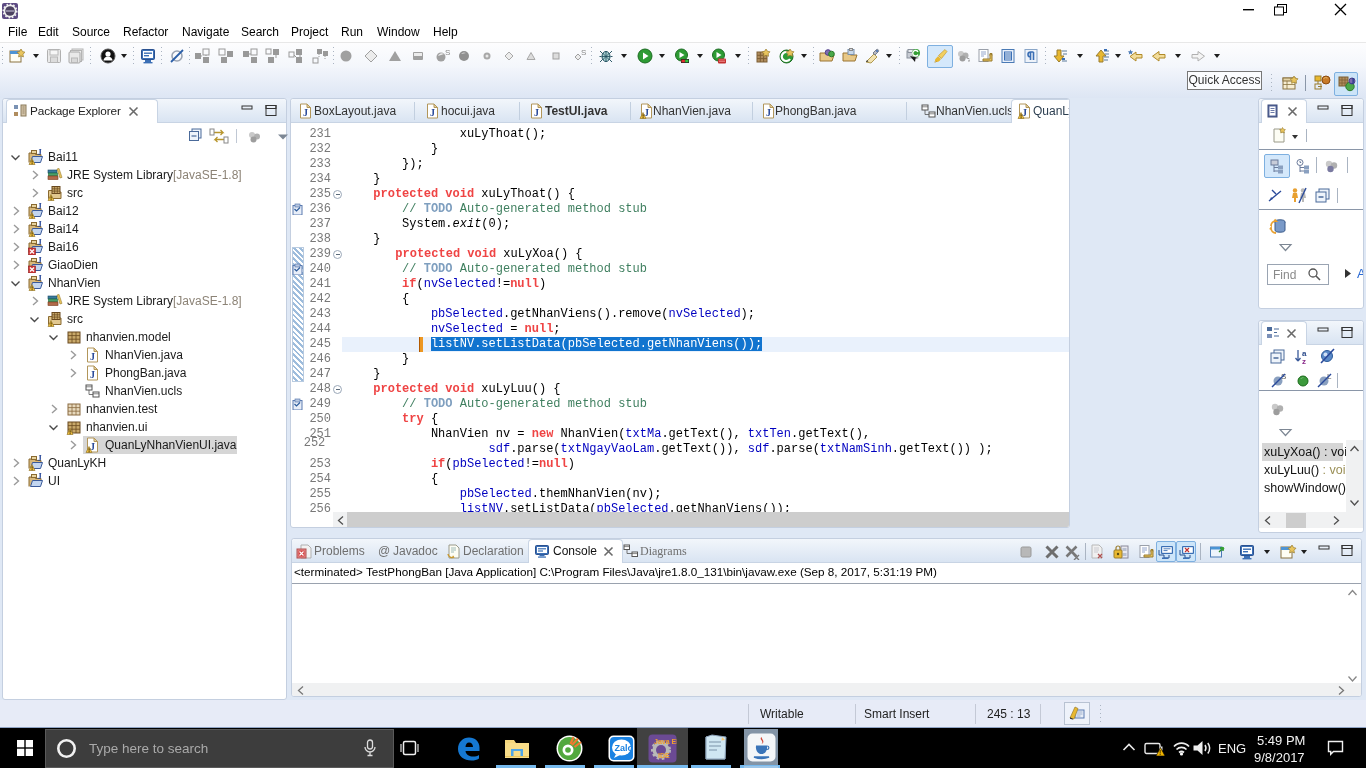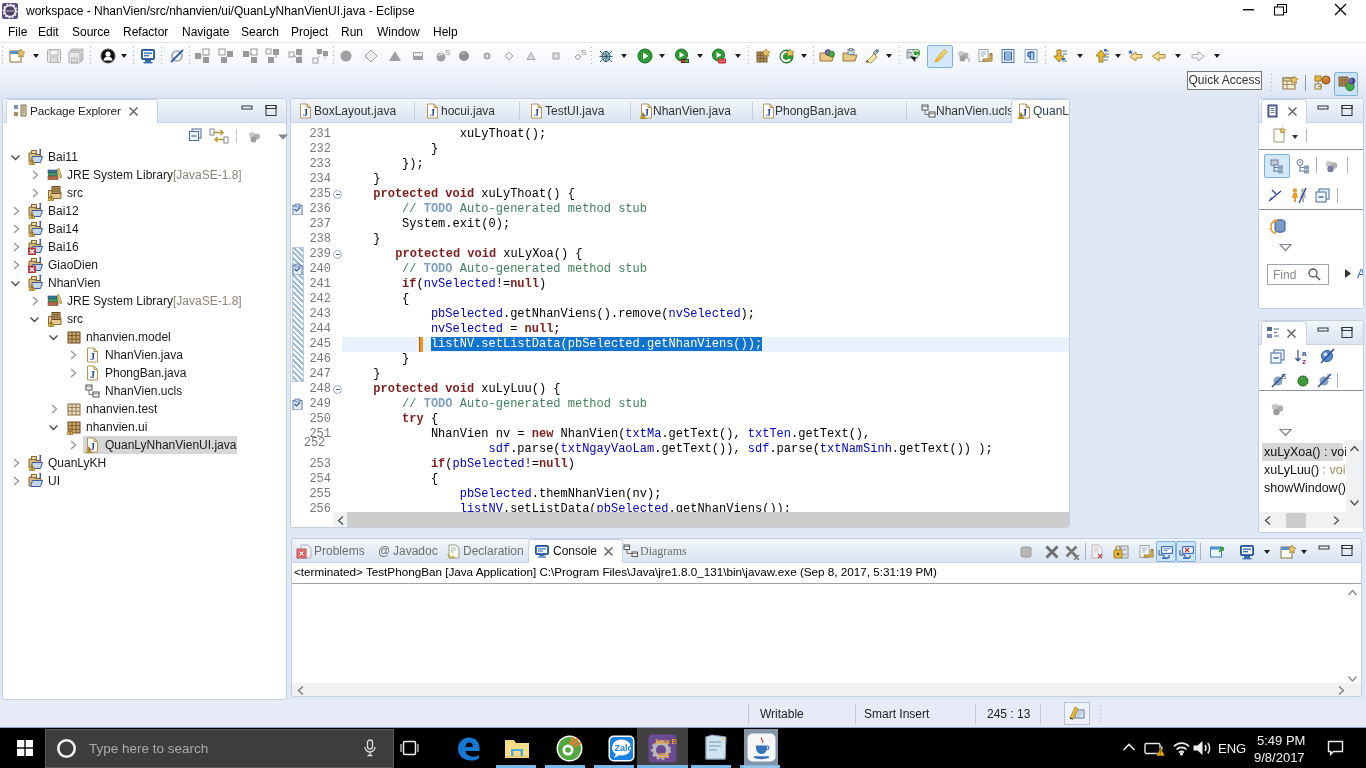--- a/index.html
+++ b/index.html
@@ -28,21 +28,21 @@
 .wtab { position:absolute; top:0; height:24px; background:#fff; border:1px solid #c8d4e4; border-bottom:none; border-radius:4px 4px 0 0; }
 .minmax { position:absolute; top:6px; }
 
 .trow { position:absolute; height:18px; font-size:12px; color:#1a1a1a; white-space:nowrap; }
 .gray { color:#8c8376; }
 
 .etab { position:absolute; top:0; height:24px; font-size:12px; color:#333; }
 #code { font-family:"Liberation Mono",monospace; font-size:12px; line-height:15px; white-space:pre; }
 .cl { position:absolute; height:15px; left:8px; }
 .ln { position:absolute; width:33px; text-align:right; color:#787878; font-family:"Liberation Mono",monospace; font-size:12px; height:15px; }
-.kw { color:#7f1d1d; font-weight:bold; }
+.kw { color:#ef4444; font-weight:bold; }
 .cm { color:#3f7f5f; }
 .td { color:#7f9fbf; font-weight:bold; }
 .fd { color:#0000c0; }
 .sel { background:#1174cf; color:#fff; }
 .fold { position:absolute; left:42px; width:9px; height:9px; border:1px solid #9aa7b8; border-radius:50%; background:#fff; }
 .fold:after { content:""; position:absolute; left:1.5px; top:3px; width:4px; height:1px; background:#5a6a7a; }
 .task { position:absolute; left:1px; width:11px; height:12px; }
 
 .sb-track { position:absolute; background:#f0f1f2; }
 .sb-thumb { position:absolute; background:#cdcdcd; }
@@ -105,21 +105,20 @@
 </defs>
 </svg>
 <div id="titlebar" class="abs">
   <svg class="abs" style="left:2px;top:3px;" width="16" height="16" viewBox="0 0 16 16">
     <rect x="0" y="0" width="16" height="16" rx="2" fill="#5c4a82"></rect>
     <circle cx="8" cy="8" r="6.5" fill="#efefef"></circle>
     <circle cx="8" cy="8" r="6.5" fill="none" stroke="#efefef" stroke-width="2" stroke-dasharray="1.5 1.8"></circle>
     <circle cx="8" cy="8" r="4.8" fill="#4c4260"></circle>
     <rect x="3.6" y="7" width="8.8" height="2" fill="#8d86a0"></rect>
   </svg>
-  <div id="title-text" class="abs">workspace - NhanVien/src/nhanvien/ui/QuanLyNhanVienUI.java - Eclipse</div>
   <svg class="abs" style="left:1243px;top:9px;" width="12" height="2">
       <rect width="11" height="1.4" fill="#000"></rect>
     </svg>
   <svg class="abs" style="left:1274px;top:4px;" width="14" height="12" viewBox="0 0 14 12">
     <rect x="3.5" y="0.5" width="9" height="8" fill="none" stroke="#000"></rect>
     <rect x="0.5" y="3" width="9" height="8" fill="#fff" stroke="#000"></rect>
   </svg>
   <svg class="abs" style="left:1334px;top:3px;" width="13" height="13" viewBox="0 0 13 13">
     <path d="M1 1 L12 12 M12 1 L1 12" stroke="#000" stroke-width="1.3"></path>
   </svg>
@@ -630,21 +629,21 @@
       <use href="#jfile"></use>
     </svg>
 <span class="etab" style="left:23px;top:5px;">BoxLayout.java</span>
 <svg class="abs" style="left:134px;top:4px;" width="17" height="16">
       <use href="#jfile"></use>
     </svg>
 <span class="etab" style="left:150px;top:5px;">hocui.java</span>
 <svg class="abs" style="left:238px;top:4px;" width="17" height="16">
       <use href="#jfile"></use>
     </svg>
-<span class="etab" style="left:254px;top:5px;">TestUI.java</span>
+<span class="etab" style="left:254px;top:5px;font-weight:bold;">TestUI.java</span>
 <svg class="abs" style="left:348px;top:4px;" width="17" height="16">
       <use href="#jfile"></use>
       <use href="#ovw"></use>
     </svg>
 <span class="etab" style="left:362px;top:5px;">NhanVien.java</span>
 <svg class="abs" style="left:470px;top:4px;" width="17" height="16">
       <use href="#jfile"></use>
     </svg>
 <span class="etab" style="left:484px;top:5px;">PhongBan.java</span>
 <svg class="abs" style="left:630px;top:4px;" width="17" height="16">
@@ -719,21 +718,21 @@
 <div class="ln" style="left:7px;top:373px;">254</div>
 <div class="ln" style="left:7px;top:388px;">255</div>
 <div class="ln" style="left:7px;top:403px;">256</div>
 <div id="code" class="abs" style="left:45.5px;top:28px;width:884px;">
 <div class="cl" style="top:0px;">                xuLyThoat();</div>
 <div class="cl" style="top:15px;">            }</div>
 <div class="cl" style="top:30px;">        });</div>
 <div class="cl" style="top:45px;">    }</div>
 <div class="cl" style="top:60px;">    <span class="kw">protected</span> <span class="kw">void</span> xuLyThoat() {</div>
 <div class="cl" style="top:75px;">        <span class="cm">// </span><span class="td">TODO</span><span class="cm"> Auto-generated method stub</span></div>
-<div class="cl" style="top:90px;">        System.<span style="">exit</span>(0);</div>
+<div class="cl" style="top:90px;">        System.<span style="font-style:italic">exit</span>(0);</div>
 <div class="cl" style="top:105px;">    }</div>
 <div class="cl" style="top:120px;margin-left:22px;">    <span class="kw">protected</span> <span class="kw">void</span> xuLyXoa() {</div>
 <div class="cl" style="top:135px;">        <span class="cm">// </span><span class="td">TODO</span><span class="cm"> Auto-generated method stub</span></div>
 <div class="cl" style="top:150px;">        <span class="kw">if</span>(<span class="fd">nvSelected</span>!=<span class="kw">null</span>)</div>
 <div class="cl" style="top:165px;">        {</div>
 <div class="cl" style="top:180px;">            <span class="fd">pbSelected</span>.getNhanViens().remove(<span class="fd">nvSelected</span>);</div>
 <div class="cl" style="top:195px;">            <span class="fd">nvSelected</span> = <span class="kw">null</span>;</div>
 <div class="cl" style="top:210px;">            <span class="sel">listNV.setListData(pbSelected.getNhanViens());</span></div>
 <div class="cl" style="top:225px;">        }</div>
 <div class="cl" style="top:240px;">    }</div>

